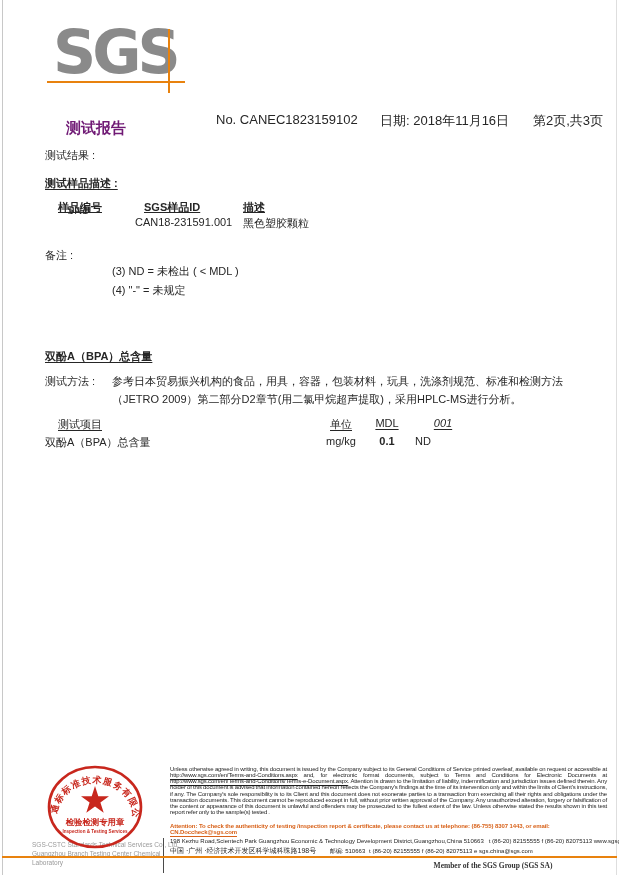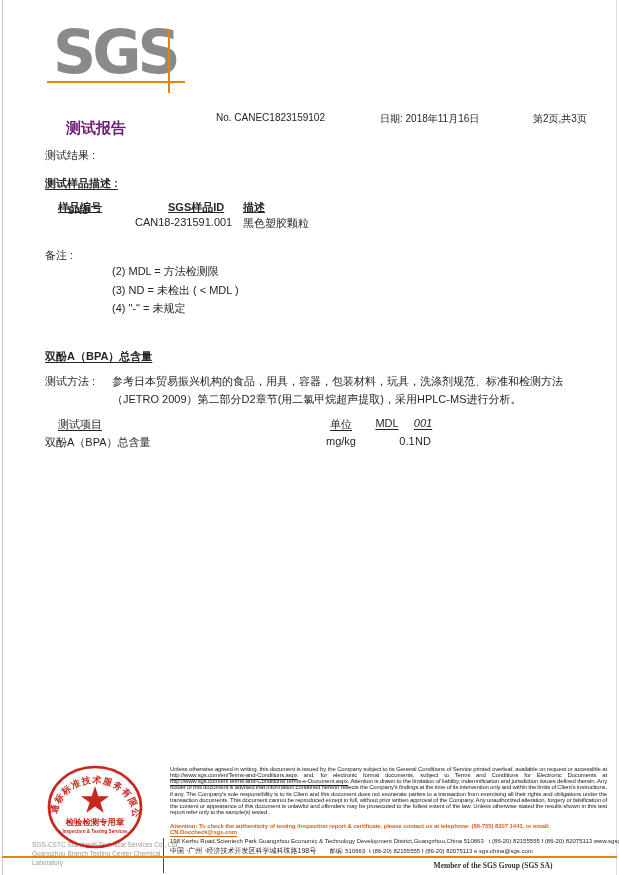--- a/index.html
+++ b/index.html
@@ -10,21 +10,21 @@
   .edge{position:absolute;top:0;width:1px;height:875px;background:#c8c8c8;}
 
   
   .logo-text{position:absolute;left:53px;top:22px;font-size:60px;line-height:60px;
              font-weight:bold;color:#8a8a8a;letter-spacing:-4px;
              font-family:"DejaVu Sans","Liberation Sans",sans-serif;}
   .logo-hline{position:absolute;left:47px;top:81px;width:138px;height:2px;background:#e8820e;}
   .logo-vline{position:absolute;left:168px;top:29px;width:2px;height:64px;background:#e8820e;}
 
   .report-title{position:absolute;left:45px;top:119px;font-size:15px;font-weight:bold;color:#701a75;margin-left:21px;}
-  .hmeta{position:absolute;top:112px;font-size:10px;color:#262626;}
+  .hmeta{position:absolute;top:112px;font-size:13px;color:#262626;}
 
   .t11{font-size:11px;color:#262626;}
   .bold{font-weight:bold;text-decoration:underline;}
   .ul{text-decoration:underline;text-underline-offset:2px;}
   .italic{font-style:italic;}
   .ctr{text-align:center;}
 
   .notes div{line-height:18.6px;}
   .method-text{line-height:17.6px;}
 
@@ -62,46 +62,45 @@
   <div class="report-title">测试报告</div>
   <div class="hmeta" style="left:216px;">No. CANEC1823159102</div>
   <div class="hmeta" style="left:380px;">日期: 2018年11月16日</div>
   <div class="hmeta" style="left:533px;">第2页,共3页</div>
 
   <div class="abs t11" style="left:45px;top:148px;">测试结果 :</div>
 
   <div class="abs t11 bold ul" style="left:45px;top:176px;">测试样品描述 :</div>
 
   <div class="abs t11 bold" style="left:58px;top:200px;">样品编号</div>
-  <div class="abs t11 bold" style="left:144px;top:200px;margin-left:24px;">SGS样品ID</div>
+  <div class="abs t11 bold" style="left:144px;top:200px;">SGS样品ID</div>
   <div class="abs t11 bold" style="left:243px;top:200px;">描述</div>
 
   <div class="abs t11 ctr" style="left:50px;top:204px;width:55px;">SN1</div>
   <div class="abs t11" style="left:135px;top:216px;">CAN18-231591.001</div>
   <div class="abs t11" style="left:243px;top:216px;">黑色塑胶颗粒</div>
 
   <div class="abs t11" style="left:45px;top:248px;">备注 :</div>
   <div class="abs t11 notes" style="left:112px;top:262px;">
-    <div>(2) MDL = 方法检测限</div>
     <div>(3) ND = 未检出 ( &lt; MDL )</div>
     <div>(4) "-" = 未规定</div>
   </div>
 
   <div class="abs t11 bold ul" style="left:45px;top:349px;">双酚A（BPA）总含量</div>
   <div class="abs t11" style="left:45px;top:374px;">测试方法 :</div>
   <div class="abs t11 method-text" style="left:112px;top:373px;width:470px;">参考日本贸易振兴机构的食品，用具，容器，包装材料，玩具，洗涤剂规范、标准和检测方法（JETRO 2009）第二部分D2章节(用二氯甲烷超声提取)，采用HPLC-MS进行分析。</div>
 
   <div class="abs t11 ul" style="left:58px;top:417px;">测试项目</div>
   <div class="abs t11 ul ctr" style="left:316px;top:417px;width:50px;">单位</div>
   <div class="abs t11 ul ctr" style="left:362px;top:417px;width:50px;">MDL</div>
-  <div class="abs t11 ul italic ctr" style="left:398px;top:417px;width:50px;">001</div>
+  <div class="abs t11 ul italic ctr" style="left:418px;top:417px;width:50px;">001</div>
 
   <div class="abs t11" style="left:45px;top:435px;">双酚A（BPA）总含量</div>
   <div class="abs t11 ctr" style="left:316px;top:435px;width:50px;">mg/kg</div>
-  <div class="abs t11 ctr" style="left:382px;top:435px;width:50px;">0.1</div>
+  <div class="abs t11 ctr" style="left:362px;top:435px;width:50px;font-weight:bold;">0.1</div>
   <div class="abs t11 ctr" style="left:398px;top:435px;width:50px;">ND</div>
 
   <div class="company-gray">
     <div>SGS-CSTC Standards Technical Services Co., Ltd.</div>
     <div>Guangzhou Branch Testing Center Chemical Laboratory</div>
   </div>
 
   <svg class="stamp-svg" viewBox="0 0 100 86">
     <ellipse cx="50" cy="43" rx="46" ry="40" fill="none" stroke="#c8271d" stroke-width="2.6"></ellipse>
     <path id="ringPath" d="M 12 52 A 38 33 0 1 1 88 52" fill="none"></path>

